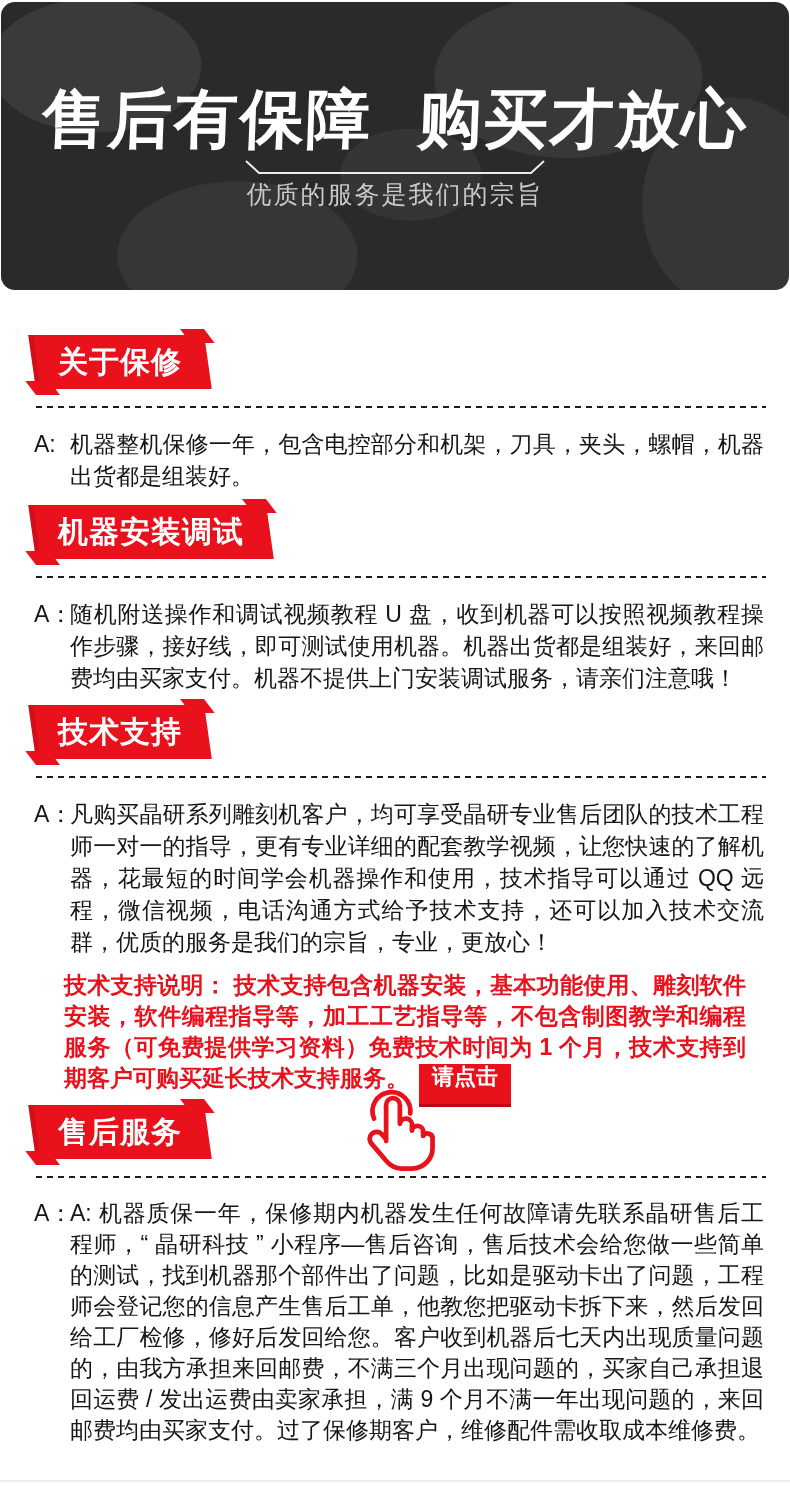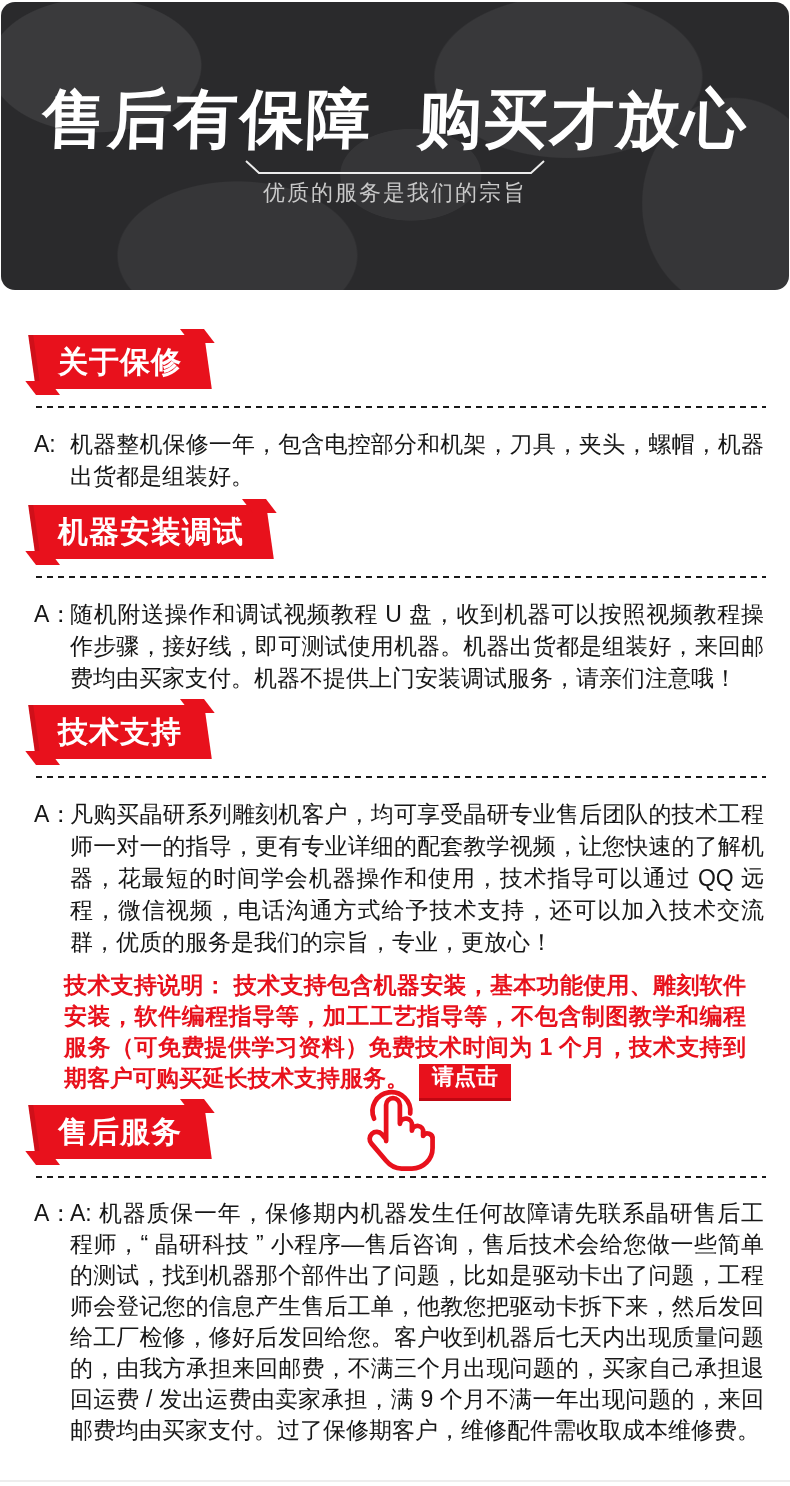--- a/index.html
+++ b/index.html
@@ -43,21 +43,21 @@
     white-space:nowrap;
   }
   .banner-title .t-left{margin-right:46px;}
   .deco{
     position:absolute;top:157px;left:50%;transform:translateX(-50%);
   }
   .banner-sub{
     position:absolute;top:176px;left:0;right:0;
     text-align:center;
     color:var(--sub);
-    font-size:22px;
+    font-size:25px;
     letter-spacing:2px;
   }
 
   
   .sec{position:absolute;left:0;right:0;}
   .sec-warranty{top:335px;}
   .sec-install{top:505px;}
   .sec-tech{top:705px;}
   .sec-aftersale{top:1105px;}
 
@@ -113,21 +113,21 @@
     font-weight:bold;
     color:var(--red);
     text-align:justify;
   }
   .click-btn{
     display:inline-block;
     background:var(--red);
     color:#ffffff;
     font-size:22px;font-weight:bold;
     line-height:26px;
-    padding:0 13px 8px;
+    padding:0 13px 14px;
     margin-left:10px;
     vertical-align:2px;
     border-bottom:3px solid var(--red-dark);
     cursor:pointer;
   }
   .hand{
     position:absolute;left:350px;top:378px;
     width:86px;height:92px;
     z-index:5;
   }

